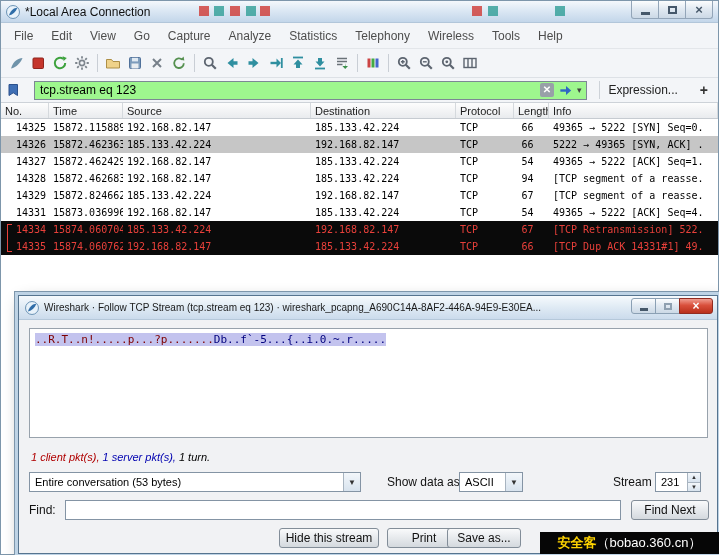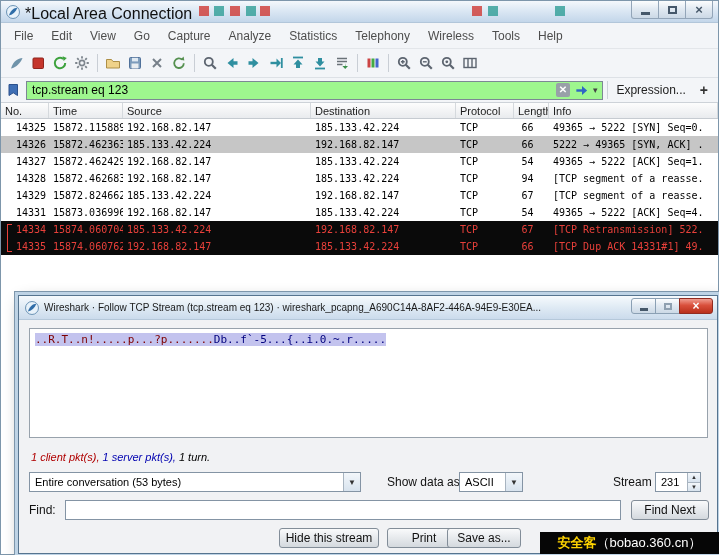--- a/index.html
+++ b/index.html
@@ -5,21 +5,21 @@
   * { margin:0; padding:0; box-sizing:border-box; }
   html,body { width:719px; height:555px; overflow:hidden; }
   body { font-family:"Liberation Sans",sans-serif; background:#fff; position:relative; }
 
   
   .main-window { position:absolute; inset:0; background:#fff; border:1px solid #7d96ab; z-index:1; }
 
   .titlebar { position:absolute; top:0; left:0; right:0; height:22px;
     background:linear-gradient(#f4f8fc,#dcE8f4 45%,#c3d6ea); border-bottom:1px solid #b2c6da; }
   .app-icon { position:absolute; left:5px; top:4px; width:14px; height:14px; }
-  .title-text { position:absolute; left:24px; top:4px; font-size:16px; color:#101010; white-space:nowrap; }
+  .title-text { position:absolute; left:24px; top:4px; font-size:12px; color:#101010; white-space:nowrap; }
   .glass-dot { position:absolute; top:5px; width:10px; height:10px; opacity:.8; }
   .gd-red { background:#d03a34; }
   .gd-teal { background:#2f9d96; }
 
   .win-controls { position:absolute; right:5px; top:0; display:flex; }
   .wc { width:28px; height:18px; border:1px solid #93a5b8; border-top:none;
     background:linear-gradient(#fcfdfe,#e2eaf2 45%,#ccd9e6); color:#46586a;
     display:flex; align-items:center; justify-content:center; margin-left:-1px; }
   .wc.first { border-bottom-left-radius:3px; }
   .wc.last { border-bottom-right-radius:3px; }
@@ -30,21 +30,21 @@
   .menubar { position:absolute; top:22px; left:0; right:0; height:26px; background:#f3f5f8;
     border-bottom:1px solid #e3e6ea; display:flex; align-items:center; padding-left:4px; }
   .menu-item { font-size:12px; color:#4d4d4d; padding:5px 9px; white-space:nowrap; }
 
   .toolbar { position:absolute; top:48px; left:0; right:0; height:29px; background:#f3f5f8;
     border-bottom:1px solid #dde1e6; display:flex; align-items:center; padding-left:4px; }
   .tool-btn { width:22px; height:24px; display:flex; align-items:center; justify-content:center; border-radius:2px; }
   .tool-sep { width:1px; height:18px; background:#c9ced5; margin:0 4px; }
 
   .filterbar { position:absolute; top:77px; left:0; right:0; height:25px; background:#f3f5f8;
-    border-bottom:1px solid #cdd2d8; display:flex; align-items:center; padding:0 5px; gap:4px; }
+    border-bottom:1px solid #cdd2d8; display:flex; align-items:center; padding:0 5px; gap:12px; }
   .filter-field { flex:1; height:19px; background:#9ef78e; border:1px solid #7c8894;
     display:flex; align-items:center; padding:0 5px; gap:4px; }
   .filter-text { flex:1; font-size:12px; color:#000; white-space:nowrap; overflow:hidden; }
   .filter-clear { width:14px; height:14px; background:#98a0a8; border-radius:2px; color:#fff;
     font-size:10px; font-weight:bold; display:flex; align-items:center; justify-content:center; line-height:1; }
   .filter-caret { font-size:9px; color:#444; }
   .expression-btn { font-size:12px; color:#222; padding:2px 8px; border-left:1px solid #cdd2d8; white-space:nowrap; }
   .filter-plus { font-size:14px; font-weight:bold; color:#333; padding:0 5px 0 2px; }
 
   

